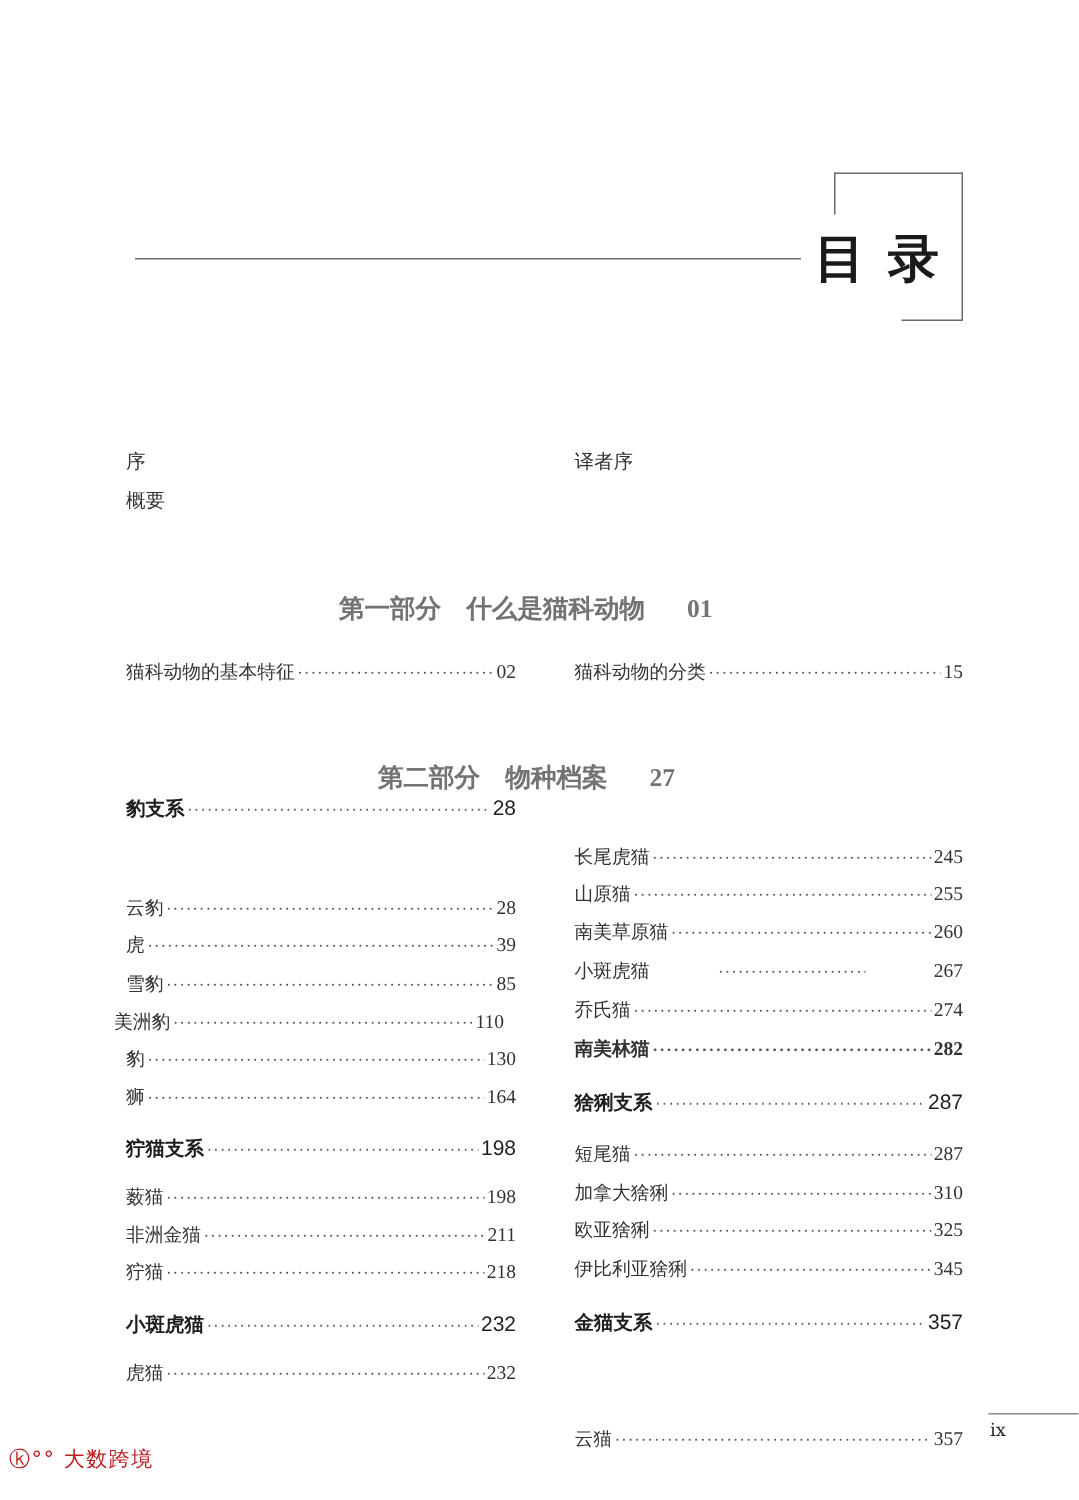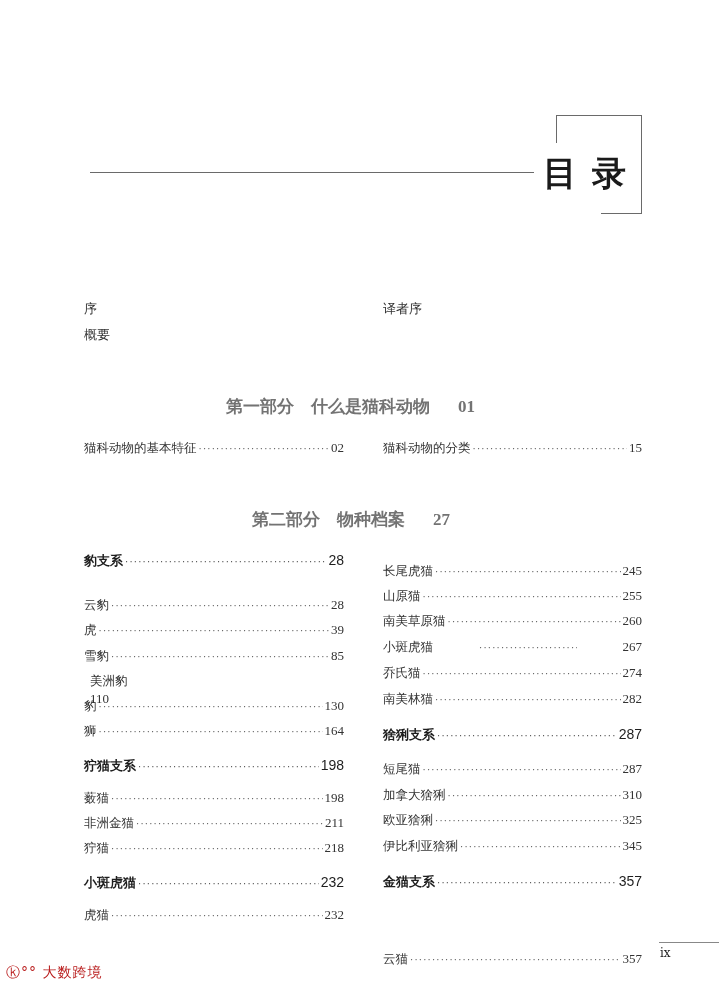--- a/index.html
+++ b/index.html
@@ -48,41 +48,41 @@
   <span class="lbl">猫科动物的分类</span>
   <span class="dots">··································································································</span>
   <span class="pg">15</span>
 </div>
 
 <div class="part" style="left:252px; top:508px;">
   <span>第二部分　物种档案</span><span class="num">27</span>
 </div>
 
 <div>
-  <div class="entry head" style="left:84px; top:551px; width:260px;">
+  <div class="entry head" style="left:84px; top:529px; width:260px;">
     <span class="lbl">豹支系</span>
     <span class="dots">··································································································</span>
     <span class="pg">28</span>
   </div>
   <div class="entry" style="left:84px; top:596px; width:260px;">
     <span class="lbl">云豹</span>
     <span class="dots">··································································································</span>
     <span class="pg">28</span>
   </div>
   <div class="entry" style="left:84px; top:621px; width:260px;">
     <span class="lbl">虎</span>
     <span class="dots">··································································································</span>
     <span class="pg">39</span>
   </div>
   <div class="entry" style="left:84px; top:647px; width:260px;">
     <span class="lbl">雪豹</span>
     <span class="dots">··································································································</span>
     <span class="pg">85</span>
   </div>
-  <div class="entry" style="left:88px; top:672px; width:260px;flex-direction:column;">
+  <div class="entry" style="left:76px; top:672px; width:260px;">
     <span class="lbl">美洲豹</span>
     <span class="dots">··································································································</span>
     <span class="pg">110</span>
   </div>
   <div class="entry" style="left:84px; top:697px; width:260px;">
     <span class="lbl">豹</span>
     <span class="dots">··································································································</span>
     <span class="pg">130</span>
   </div>
   <div class="entry" style="left:84px; top:722px; width:260px;">
@@ -141,21 +141,21 @@
   <div class="entry" style="left:383px; top:638px; width:259px;gap:44px;">
     <span class="lbl">小斑虎猫</span>
     <span class="dots">··································································································</span>
     <span class="pg">267</span>
   </div>
   <div class="entry" style="left:383px; top:664px; width:259px;">
     <span class="lbl">乔氏猫</span>
     <span class="dots">··································································································</span>
     <span class="pg">274</span>
   </div>
-  <div class="entry" style="left:383px; top:690px; width:259px;">
+  <div class="entry" style="left:383px; top:690px; width:259px;font-weight:bold;">
     <span class="lbl">南美林猫</span>
     <span class="dots">··································································································</span>
     <span class="pg">282</span>
   </div>
   <div class="entry head" style="left:383px; top:725px; width:259px;">
     <span class="lbl">猞猁支系</span>
     <span class="dots">··································································································</span>
     <span class="pg">287</span>
   </div>
   <div class="entry" style="left:383px; top:760px; width:259px;">

